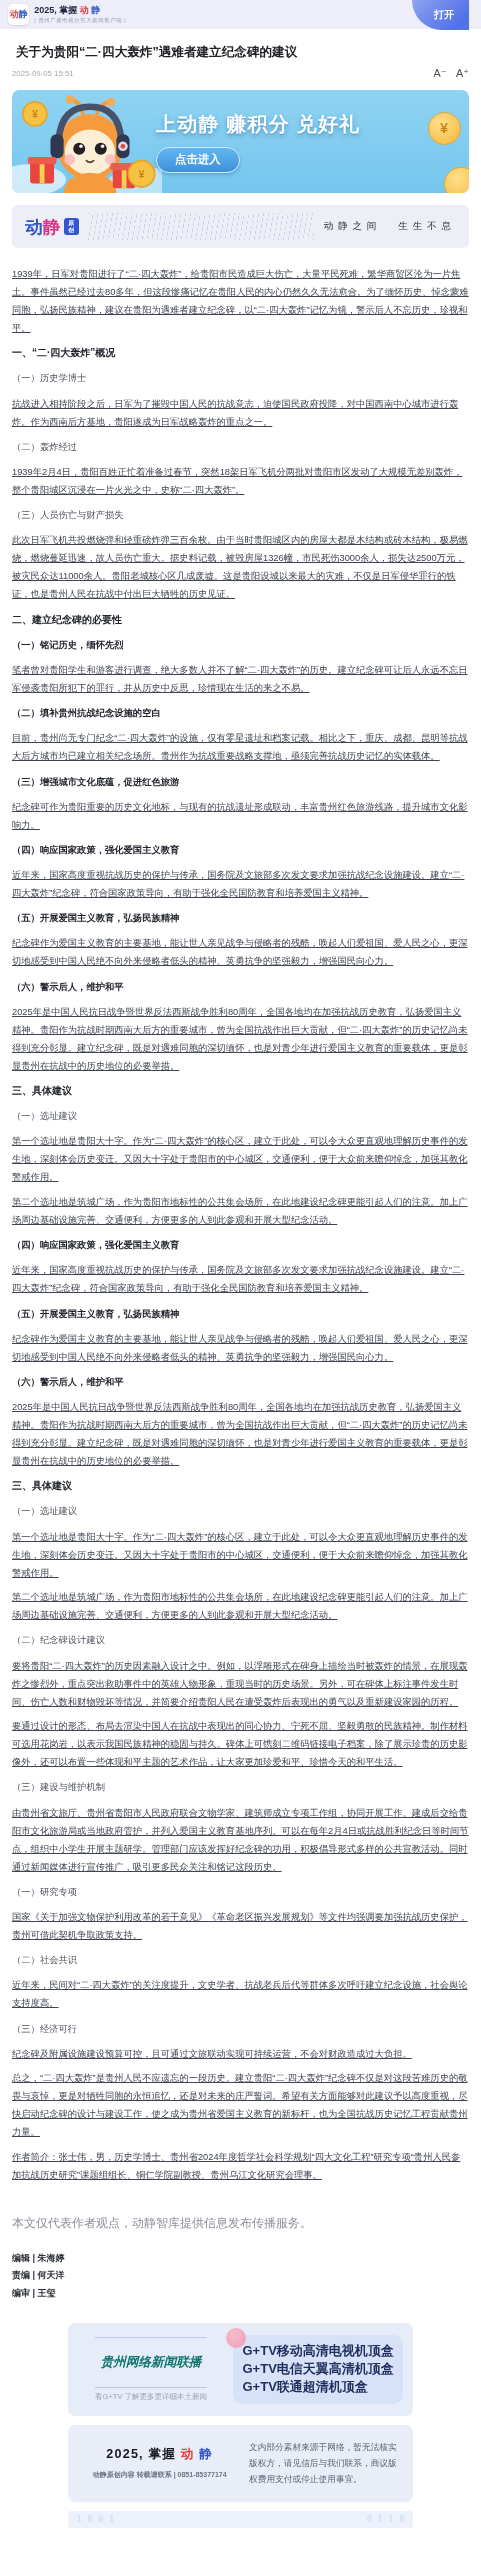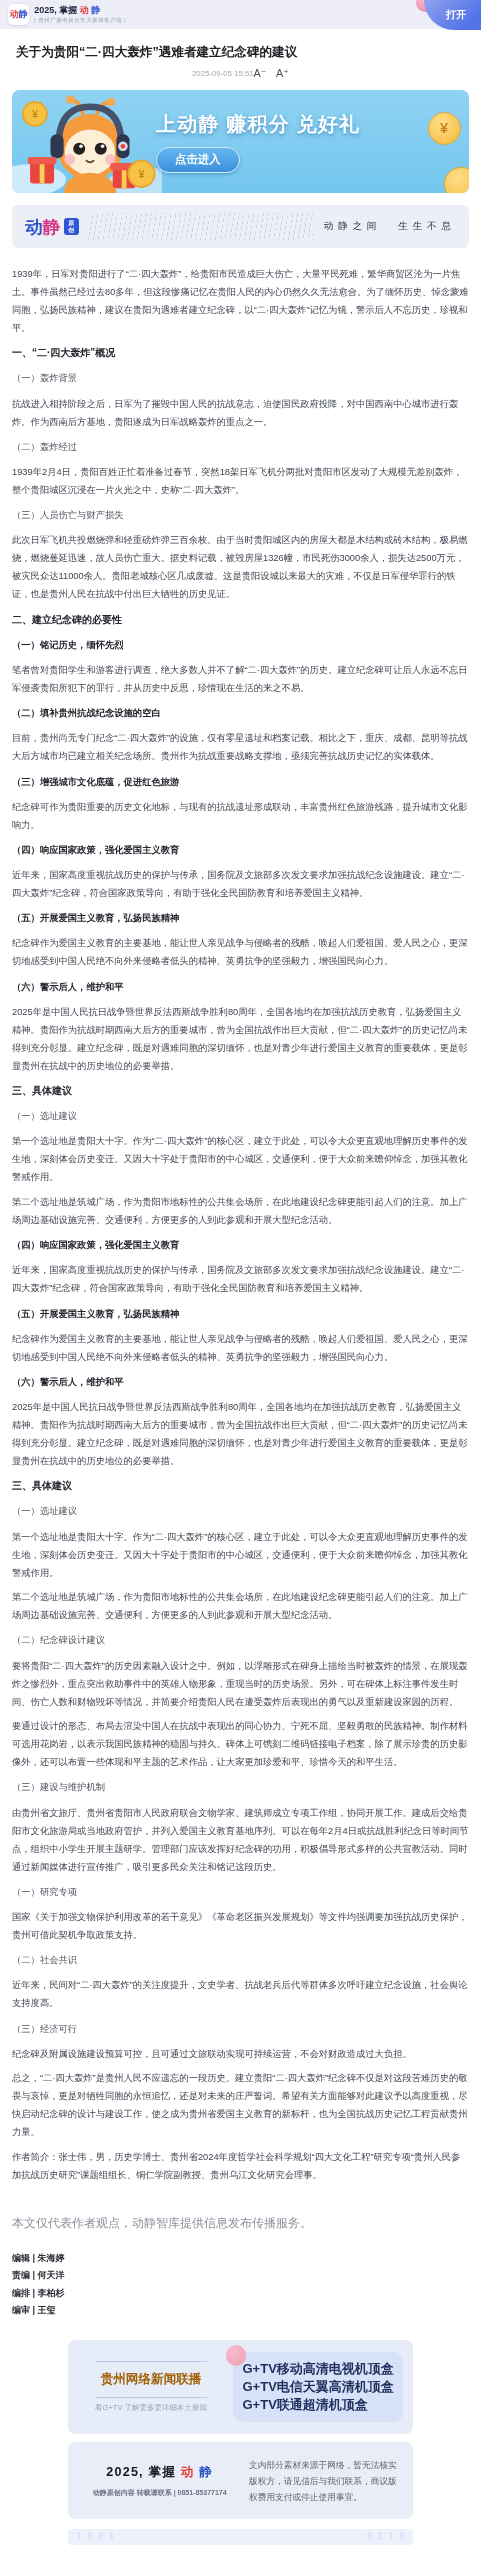--- a/index.html
+++ b/index.html
@@ -6,32 +6,32 @@
   body{width:481px;font-family:"Liberation Sans","DejaVu Sans",sans-serif;color:#3f4450;}
   
   .app-header{height:29px;background:#edeef7;display:flex;align-items:center;padding:0 0 0 8.4px;position:relative;}
   .app-icon{width:20.5px;height:20.5px;background:#fff;border-radius:4.8px;box-shadow:0 0.6px 1.8px rgba(60,70,130,.15);
     display:flex;align-items:center;justify-content:center;font-weight:bold;font-size:9px;letter-spacing:0;}
   .app-icon .c1{color:#e03e3e}.app-icon .c2{color:#2f54c7}
   .app-head-text{margin-left:5.4px;line-height:1.25;}
   .app-title{font-size:9px;font-weight:bold;color:#1d2440;}
   .app-title .c1{color:#e03e3e}.app-title .c2{color:#2f54c7}
   .app-sub{font-size:5.4px;color:#9aa0b5;margin-top:1.2px;letter-spacing:0.6px;}
-  .open-blob{position:absolute;right:0;top:0;width:57px;height:30px;border:none;cursor:pointer;
+  .open-blob{position:absolute;right:12px;top:0;width:57px;height:30px;border:none;cursor:pointer;
     background:linear-gradient(135deg,#8fa3f0 0%,#5272e8 80%);border-radius:0 0 0 54px;
     color:#fff;font-size:10.2px;font-weight:bold;padding-left:13.2px;font-family:Liberation Sans, sans-serif;}
   .pink-dot{position:absolute;right:47px;top:-6px;width:18px;height:18px;border-radius:50%;
     background:radial-gradient(circle at 35% 35%,#f8b8c9,#ee7d9d);}
   
   .art-head{padding:9.6px 12px 2.4px;}
   .art-title{font-size:12.6px;font-weight:bold;color:#1f1f24;line-height:1.5;margin:4px;}
   .tag-row{display:flex;align-items:center;gap:4.2px;margin-top:7.2px;}
   .tag-dot{width:3.6px;height:3.6px;border-radius:50%;background:#3b5fd9;}
   .tag-text{font-size:7.8px;color:#9ba0ab;}
-  .date-row{display:flex;justify-content:center;align-items:center;margin-top:6px;}
+  .date-row{display:flex;justify-content:space-between;align-items:center;margin-top:6px;}
   .date-text{font-size:7.8px;color:#a4a8b2;}
   .font-ctrls{display:flex;gap:9.6px;}
   .font-btn{background:none;border:none;font-size:10.8px;color:#4a4e58;cursor:pointer;font-family:inherit;padding:0;}
   
   .promo{margin:7.2px 12px 0;height:103px;border-radius:7.2px;position:relative;overflow:hidden;cursor:pointer;
     background:linear-gradient(180deg,#8fd3f2 0%,#74c6ee 100%);}
   .promo svg{position:absolute;left:0;top:0;}
   .promo-right{position:absolute;left:144px;right:6px;top:0;bottom:0;display:flex;flex-direction:column;
     align-items:flex-start;justify-content:center;gap:9.6px;}
   .promo-headline{font-size:20px;font-weight:bold;color:#fff;letter-spacing:1.2px;white-space:nowrap;
@@ -47,32 +47,32 @@
   .o-logo{font-size:17.5px;font-weight:bold;display:flex;align-items:center;}
   .o-logo .c1{color:#2f54c7}.o-logo .c2{color:#d63384}
   .o-badge{width:9px;background:#3056d3;border-radius:3px;color:#fff;font-size:6px;line-height:6.6px;
     padding:1.8px 3px;margin-left:3.6px;word-break:break-all;text-align:center;}
   .hatch{flex:1;height:26.5px;opacity:.55;
     background:repeating-linear-gradient(100deg,rgba(110,125,185,.45) 0 0.6px,transparent 0.6px 4.8px);}
   .o-slogan{font-size:9.6px;color:#2a2f3a;white-space:nowrap;display:flex;gap:17px;}
   .o-slogan span{letter-spacing:4.8px;}
   
   .article{padding:17px 12px 3.6px;}
-  .blk-p{font-size:9.3px;color:#3f4450;line-height:18px;margin:0 0 6.6px;}
+  .blk-p{font-size:9.3px;color:#3f4450;line-height:18px;margin:0 0 6.6px;text-decoration:underline;}
   .blk-h1{font-size:10px;font-weight:bold;color:#23262e;line-height:18px;margin:7.2px 0 7.2px;}
   .blk-h3{font-size:9.3px;color:#4c515c;line-height:18px;margin:7.2px 0 7.2px;font-weight:normal;}
   .blk-h3b{font-size:9.3px;font-weight:bold;color:#23262e;line-height:18px;margin:7.2px 0 7.2px;}
   .disclaimer{font-size:12px;color:#8b8f99;margin:20.5px 0 18px;}
   .credit-line{font-size:9px;font-weight:bold;color:#2c2f36;line-height:17.5px;}
   
   .foot-wrap{width:345px;margin:17px auto 0;}
   .gtv-card{background:#e7ecf9;border-radius:7.2px;padding:12px 9.6px;display:flex;align-items:center;gap:8.4px;}
   .gtv-left{flex:1;text-align:center;}
-  .gtv-title{display:inline-block;color:#a16207;font-size:12.6px;font-weight:bold;
-    border-top:0.6px solid #bcc8ec;border-bottom:0.6px solid #bcc8ec;padding:9px 6px;}
+  .gtv-title{display:inline-block;color:#0f766e;font-size:12.6px;font-weight:bold;
+    border-top:0.6px solid #bcc8ec;border-bottom:0.6px solid #bcc8ec;padding:16px 6px;font-style:italic;}
   .gtv-sub{color:#9aa1b2;font-size:7.5px;margin-top:4.8px;}
   .gtv-box{background:#d7e1f7;border-radius:9.6px;padding:7.8px 9.6px;position:relative;}
   .gtv-pink{position:absolute;left:-7.2px;top:-7.2px;width:20.5px;height:20.5px;border-radius:50%;
     background:radial-gradient(circle at 38% 32%,#f6bccb,#ef9db5);}
   .gtv-item{color:#1f2f5e;font-size:13px;font-weight:bold;line-height:18px;position:relative;}
   .brand-card{margin-top:8.4px;background:#e9edf8;border-radius:7.2px;padding:14.4px 12px;display:flex;align-items:center;gap:9.6px;}
   .brand-left{flex:1;text-align:center;}
   .brand-title{font-size:12.6px;font-weight:bold;color:#17191f;letter-spacing:1.2px;}
   .brand-title .c1{color:#e03e3e}.brand-title .c2{color:#2f54c7}
   .brand-contact{font-size:7px;font-weight:bold;color:#6f7482;margin-top:7.2px;}
@@ -173,21 +173,21 @@
   <div class="hatch"></div>
   <div class="o-slogan">
     <span>动静之间</span>
     <span>生生不息</span>
   </div>
 </div>
 
 <div class="article">
     <p class="blk-p">1939年，日军对贵阳进行了“二·四大轰炸”，给贵阳市民造成巨大伤亡，大量平民死难，繁华商贸区沦为一片焦土。事件虽然已经过去80多年，但这段惨痛记忆在贵阳人民的内心仍然久久无法愈合。为了缅怀历史、悼念蒙难同胞，弘扬民族精神，建议在贵阳为遇难者建立纪念碑，以“二·四大轰炸”记忆为镜，警示后人不忘历史，珍视和平。</p>
     <div class="blk-h1">一、“二·四大轰炸”概况</div>
-    <div class="blk-h3">（一）轰炸背景</div>
+    <div class="blk-h3">（一）历史学博士</div>
     <p class="blk-p">抗战进入相持阶段之后，日军为了摧毁中国人民的抗战意志，迫使国民政府投降，对中国西南中心城市进行轰炸。作为西南后方基地，贵阳遂成为日军战略轰炸的重点之一。</p>
     <div class="blk-h3">（二）轰炸经过</div>
     <p class="blk-p">1939年2月4日，贵阳百姓正忙着准备过春节，突然18架日军飞机分两批对贵阳市区发动了大规模无差别轰炸，整个贵阳城区沉浸在一片火光之中，史称“二·四大轰炸”。</p>
     <div class="blk-h3">（三）人员伤亡与财产损失</div>
     <p class="blk-p">此次日军飞机共投燃烧弹和轻重磅炸弹三百余枚。由于当时贵阳城区内的房屋大都是木结构或砖木结构，极易燃烧，燃烧蔓延迅速，故人员伤亡重大。据史料记载，被毁房屋1326幢，市民死伤3000余人，损失达2500万元，被灾民众达11000余人。贵阳老城核心区几成废墟。这是贵阳设城以来最大的灾难，不仅是日军侵华罪行的铁证，也是贵州人民在抗战中付出巨大牺牲的历史见证。</p>
     <div class="blk-h1">二、建立纪念碑的必要性</div>
     <div class="blk-h3b">（一）铭记历史，缅怀先烈</div>
     <p class="blk-p">笔者曾对贵阳学生和游客进行调查，绝大多数人并不了解“二·四大轰炸”的历史。建立纪念碑可让后人永远不忘日军侵袭贵阳所犯下的罪行，并从历史中反思，珍惜现在生活的来之不易。</p>
     <div class="blk-h3b">（二）填补贵州抗战纪念设施的空白</div>
     <p class="blk-p">目前，贵州尚无专门纪念“二·四大轰炸”的设施，仅有零星遗址和档案记载。相比之下，重庆、成都、昆明等抗战大后方城市均已建立相关纪念场所。贵州作为抗战重要战略支撑地，亟须完善抗战历史记忆的实体载体。</p>
@@ -226,21 +226,20 @@
     <p class="blk-p">纪念碑及附属设施建设预算可控，且可通过文旅联动实现可持续运营，不会对财政造成过大负担。</p>
     <p class="blk-p">总之，“二·四大轰炸”是贵州人民不应遗忘的一段历史。建立贵阳“二·四大轰炸”纪念碑不仅是对这段苦难历史的敬畏与哀悼，更是对牺牲同胞的永恒追忆，还是对未来的庄严誓词。希望有关方面能够对此建议予以高度重视，尽快启动纪念碑的设计与建设工作，使之成为贵州省爱国主义教育的新标杆，也为全国抗战历史记忆工程贡献贵州力量。</p>
     <p class="blk-p">作者简介：张士伟，男，历史学博士、贵州省2024年度哲学社会科学规划“四大文化工程”研究专项“贵州人民参加抗战历史研究”课题组组长、铜仁学院副教授、贵州乌江文化研究会理事。</p>
   </div>
 
 <div class="article" style="padding-top:0;">
   <div class="disclaimer">本文仅代表作者观点，动静智库提供信息发布传播服务。</div>
   <div>
       <div class="credit-line">编辑 | 朱海婷</div>
       <div class="credit-line">责编 | 何天洋</div>
-      <div class="credit-line">编排 | 李柏杉</div>
       <div class="credit-line">编审 | 王玺</div>
     </div>
 </div>
 
 <div class="foot-wrap">
   <div class="gtv-card">
     <div class="gtv-left">
       <div class="gtv-title">贵州网络新闻联播</div>
       <div class="gtv-sub">看G+TV 了解更多更详细本土新闻</div>
     </div>

